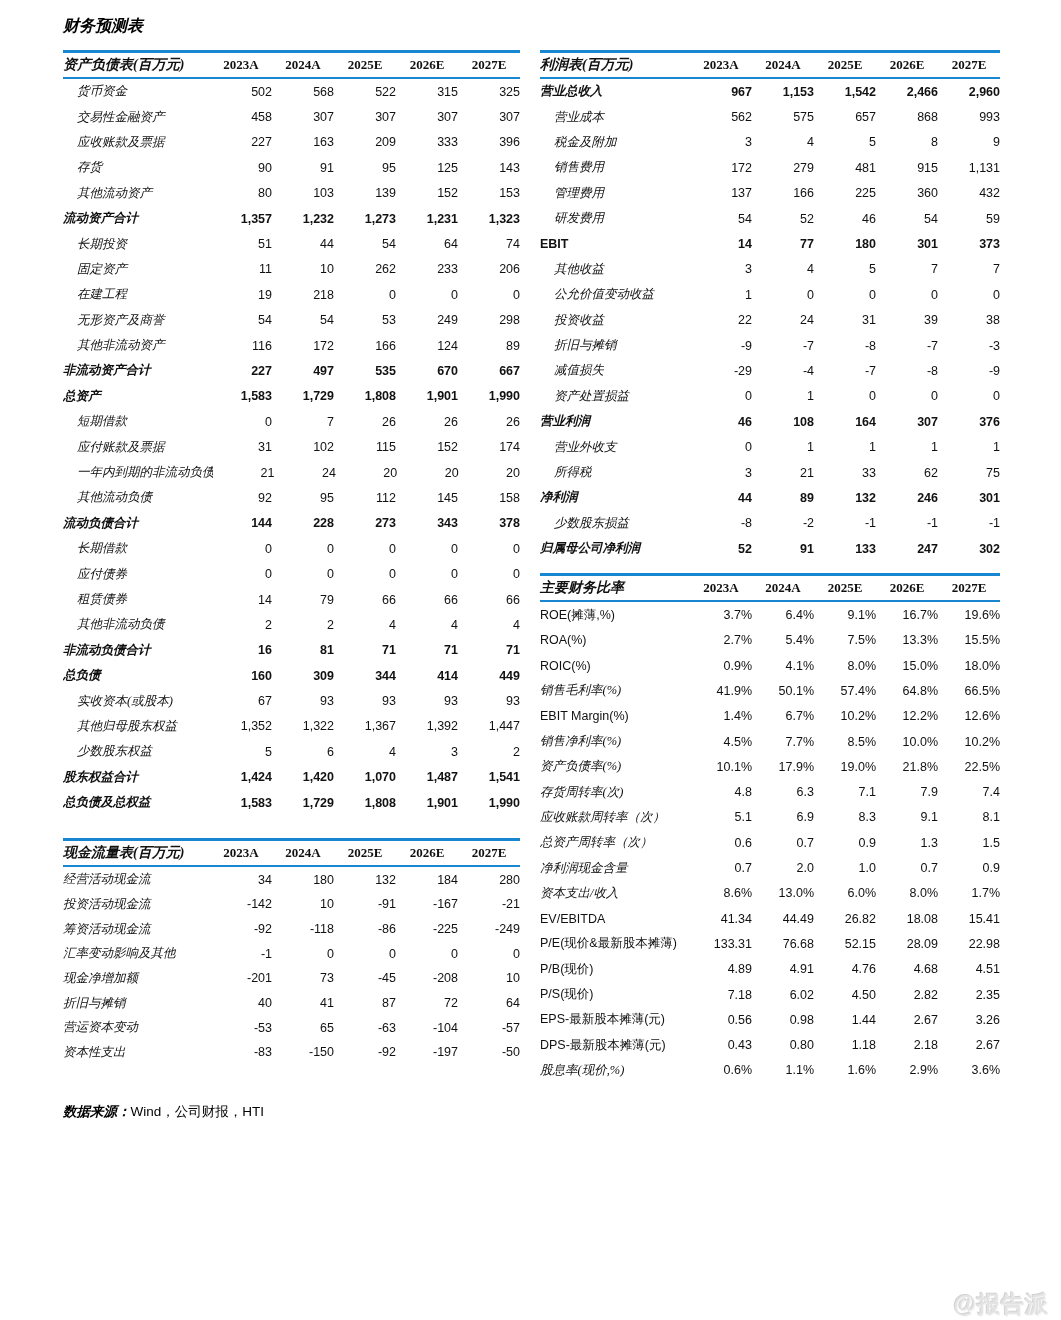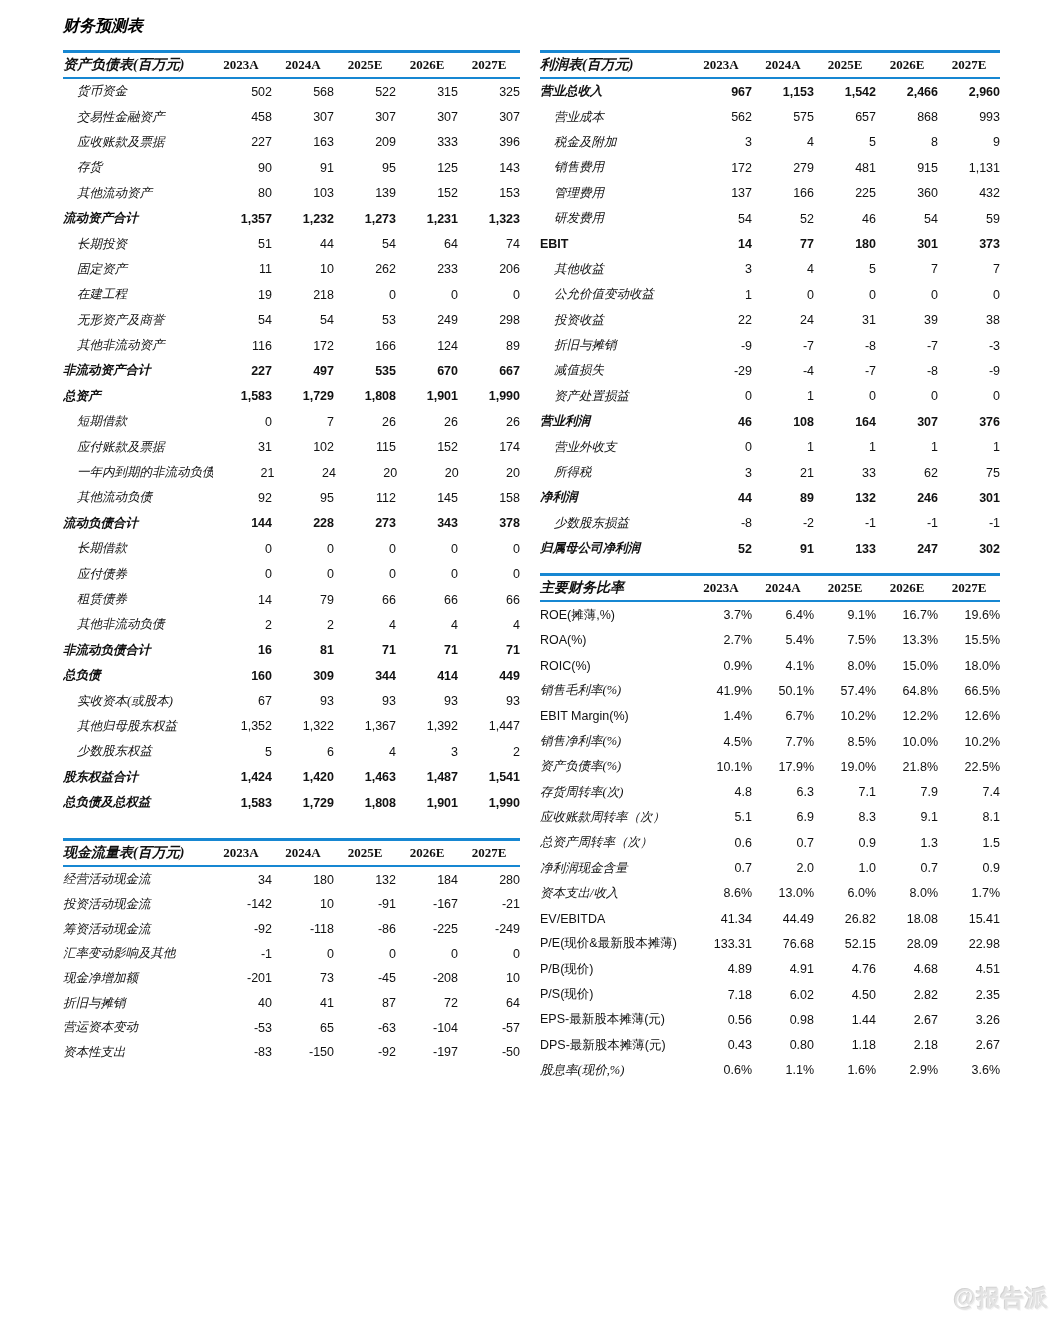--- a/index.html
+++ b/index.html
@@ -86,21 +86,21 @@
     font-size: 13.5px;
     color: #000;
   }
   .source-label { font-weight: bold; }
   .source-text {
     font-style: normal;
   }
   .watermark {
     position: absolute;
     right: 12px;
-    bottom: 6px;
+    bottom: 0;
     font-size: 23px;
     font-weight: bold;
     color: #e3e3e3;
     text-shadow: 1px 1px 0 #f6f6f6, -1px -1px 0 #d2d2d2;
     letter-spacing: 1px;
     font-family: "Liberation Sans", sans-serif;
   }
 </style>
 </head>
 <body>
@@ -332,21 +332,21 @@
             <span class="num">5</span>
             <span class="num">6</span>
             <span class="num">4</span>
             <span class="num">3</span>
             <span class="num">2</span>
           </div>
           <div class="trow bold">
             <span class="label cjk">股东权益合计</span>
             <span class="num">1,424</span>
             <span class="num">1,420</span>
-            <span class="num">1,463</span>
+            <span class="num">1,070</span>
             <span class="num">1,487</span>
             <span class="num">1,541</span>
           </div>
           <div class="trow bold">
             <span class="label cjk">总负债及总权益</span>
             <span class="num">1,583</span>
             <span class="num">1,729</span>
             <span class="num">1,808</span>
             <span class="num">1,901</span>
             <span class="num">1,990</span>
@@ -419,20 +419,23 @@
           </div>
           <div class="trow">
             <span class="label cjk">资本性支出</span>
             <span class="num">-83</span>
             <span class="num">-150</span>
             <span class="num">-92</span>
             <span class="num">-197</span>
             <span class="num">-50</span>
           </div>
         </section>
+      <p class="source-line">
+        <span class="source-label cjk">数据来源：</span><span class="source-text">Wind，公司财报，HTI</span>
+      </p>
     </div>
     <div class="col-right">
       <section class="fin-table is">
           <div class="thead">
             <span class="tbl-title cjk">利润表(百万元)</span>
             <span class="col-h">2023A</span>
             <span class="col-h">2024A</span>
             <span class="col-h">2025E</span>
             <span class="col-h">2026E</span>
             <span class="col-h">2027E</span>

